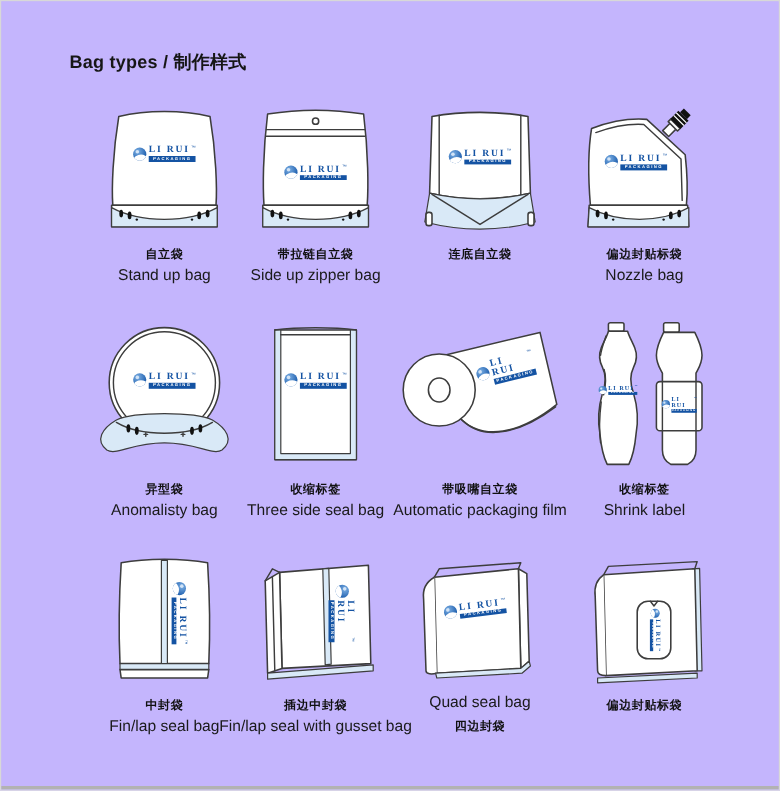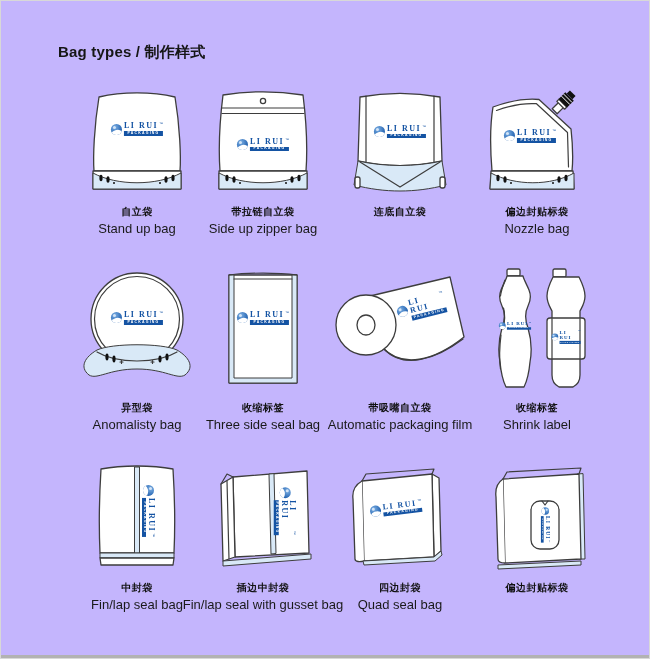--- a/index.html
+++ b/index.html
@@ -403,25 +403,25 @@
     <span class="logo-text">
       <span class="logo-row">
                 <span class="logo-name">LI RUI</span>
                 <span class="logo-tm">™</span>
               </span>
       <span class="logo-sub">PACKAGING</span>
     </span>
   </span>
 </span>
     </div>
+    <div class="cap en-row">
+        <span class="en">Quad seal bag</span>
+      </div>
     <div class="cap">
         <span class="zh">四边封袋</span>
-      </div>
-    <div class="cap en-row">
-        <span class="en">Quad seal bag</span>
       </div>
   </div>
 
   <div class="cell r3 c4">
     <div class="fig">
       <svg width="140" height="114" viewBox="0 0 140 114">
         <polyline class="ln" points="36,18 40,11 114,7 112,13"></polyline>
         <polygon class="bl" points="110,13 116,12.6 118,98 112,98"></polygon>
         <polygon class="bd" points="36,18 112,13 114,98 38,102"></polygon>
         <path class="bd" d="M36,18 C30,22 28,28 29,36 L31,98 C31,101 34,102 38,102"></path>

